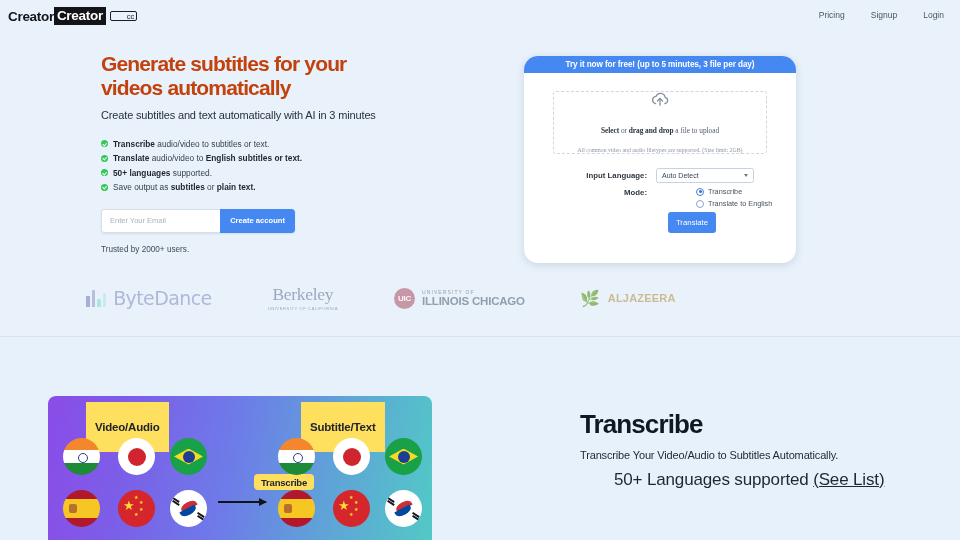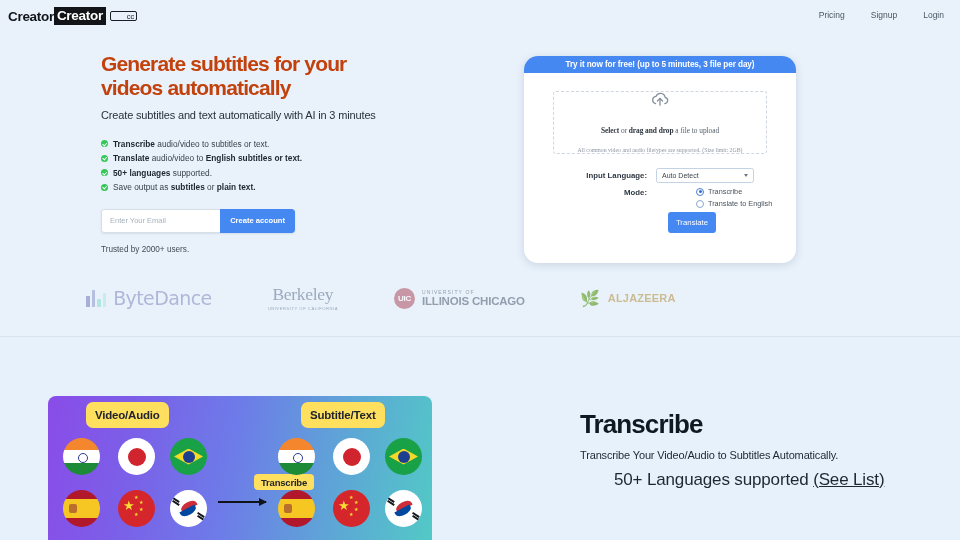--- a/index.html
+++ b/index.html
@@ -353,25 +353,25 @@
     position: absolute;
     left: 48px; top: 396px;
     width: 384px; height: 144px;
     border-radius: 8px 8px 0 0;
     background: linear-gradient(100deg, #8a4ce8 0%, #7b5fe8 22%, #6d7ce8 48%, #5fa2d8 72%, #52c9c6 100%);
     overflow: hidden;
   }
   .tag {
     position: absolute;
     background: #ffdf5e;
-    border-radius: 7px;
+    border-radius: 0;
     font-size: 11.5px;
     font-weight: bold;
     color: #21242b;
-    padding: 7px 9px;
+    padding: 19px 9px;
     letter-spacing: -0.2px;
   }
   .tag-va { left: 38px; top: 6px; }
   .tag-st { left: 253px; top: 6px; }
   .tag-tr {
     left: 206px; top: 78px;
     font-size: 9.5px;
     padding: 2.5px 7px;
     border-radius: 4px;
   }

